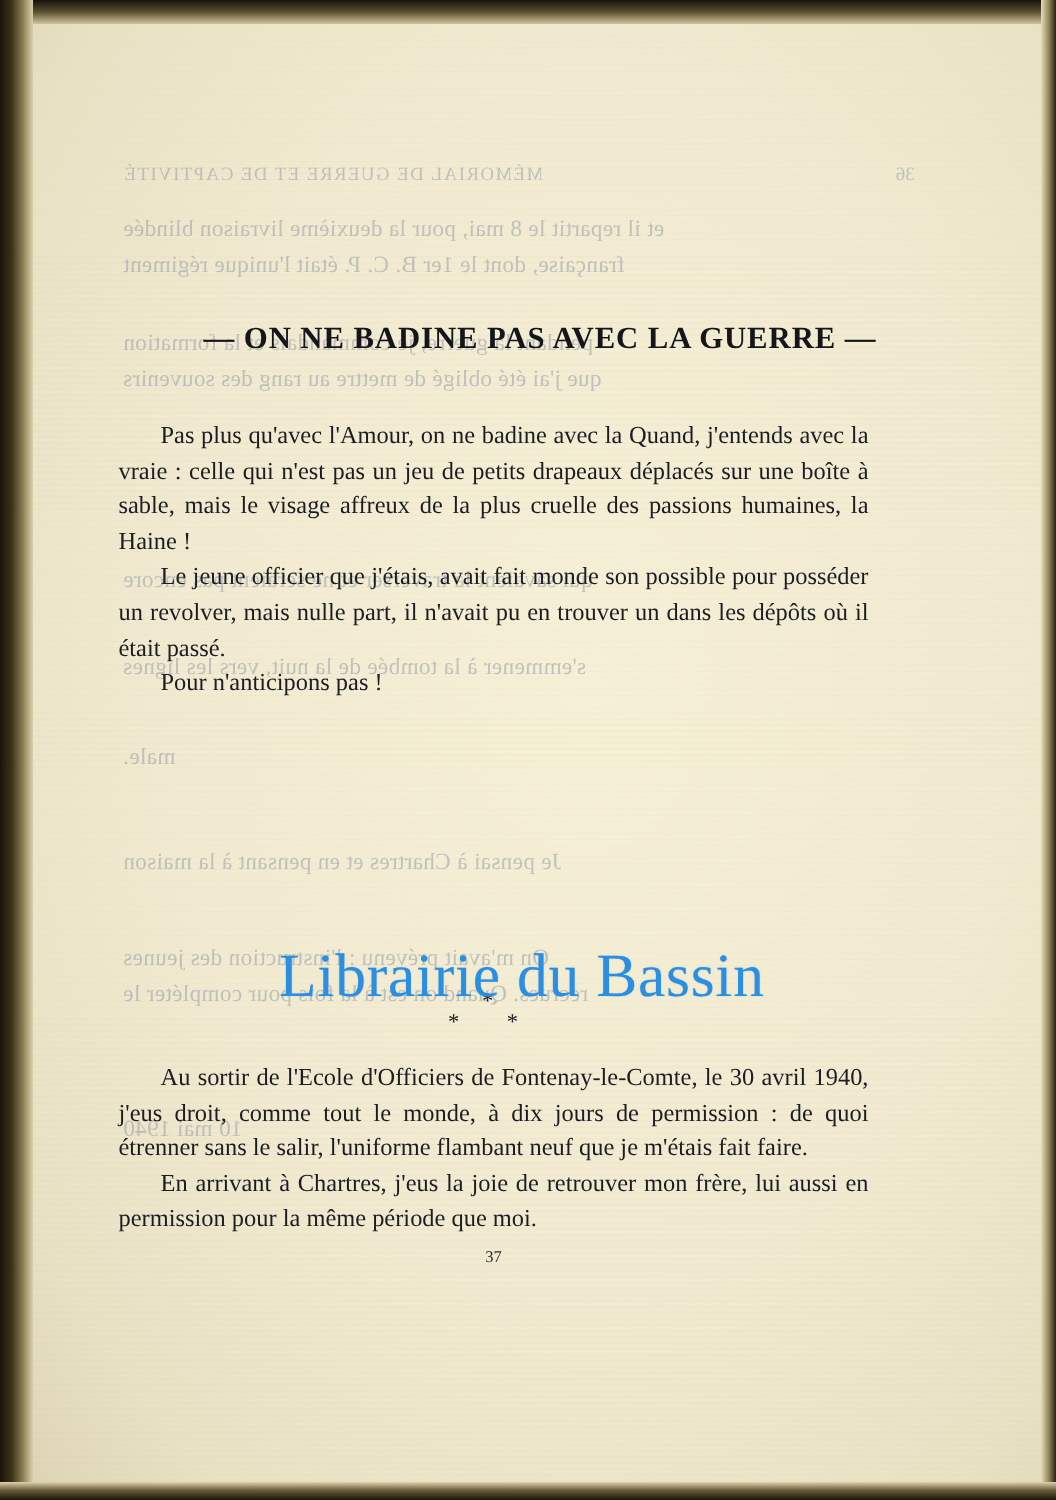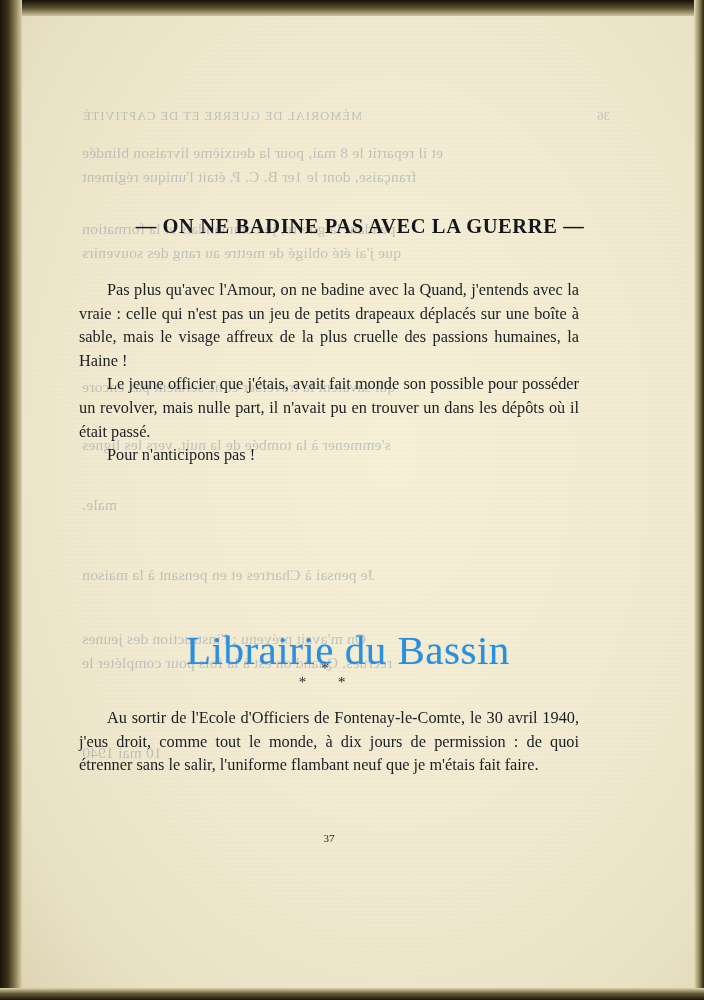--- a/index.html
+++ b/index.html
@@ -202,20 +202,21 @@
         <p>Pour n'anticipons pas !</p>
       </div>
 
       <div class="stars">
         <div>*</div>
         <div class="row2">* *</div>
       </div>
 
       <div class="body-text-2">
         <p>Au sortir de l'Ecole d'Officiers de Fontenay-le-Comte, le 30 avril 1940, j'eus droit, comme tout le monde, à dix jours de permission : de quoi étrenner sans le salir, l'uniforme flambant neuf que je m'étais fait faire.</p>
+        <p>En arrivant à Chartres, j'eus la joie de retrouver mon frère, lui aussi en permission pour la même période que moi.</p>
       </div>
 
       <div class="folio">37</div>
 
       <div class="watermark">Librairie du Bassin</div>
 
     </div>
   </div>
 </div>
 

